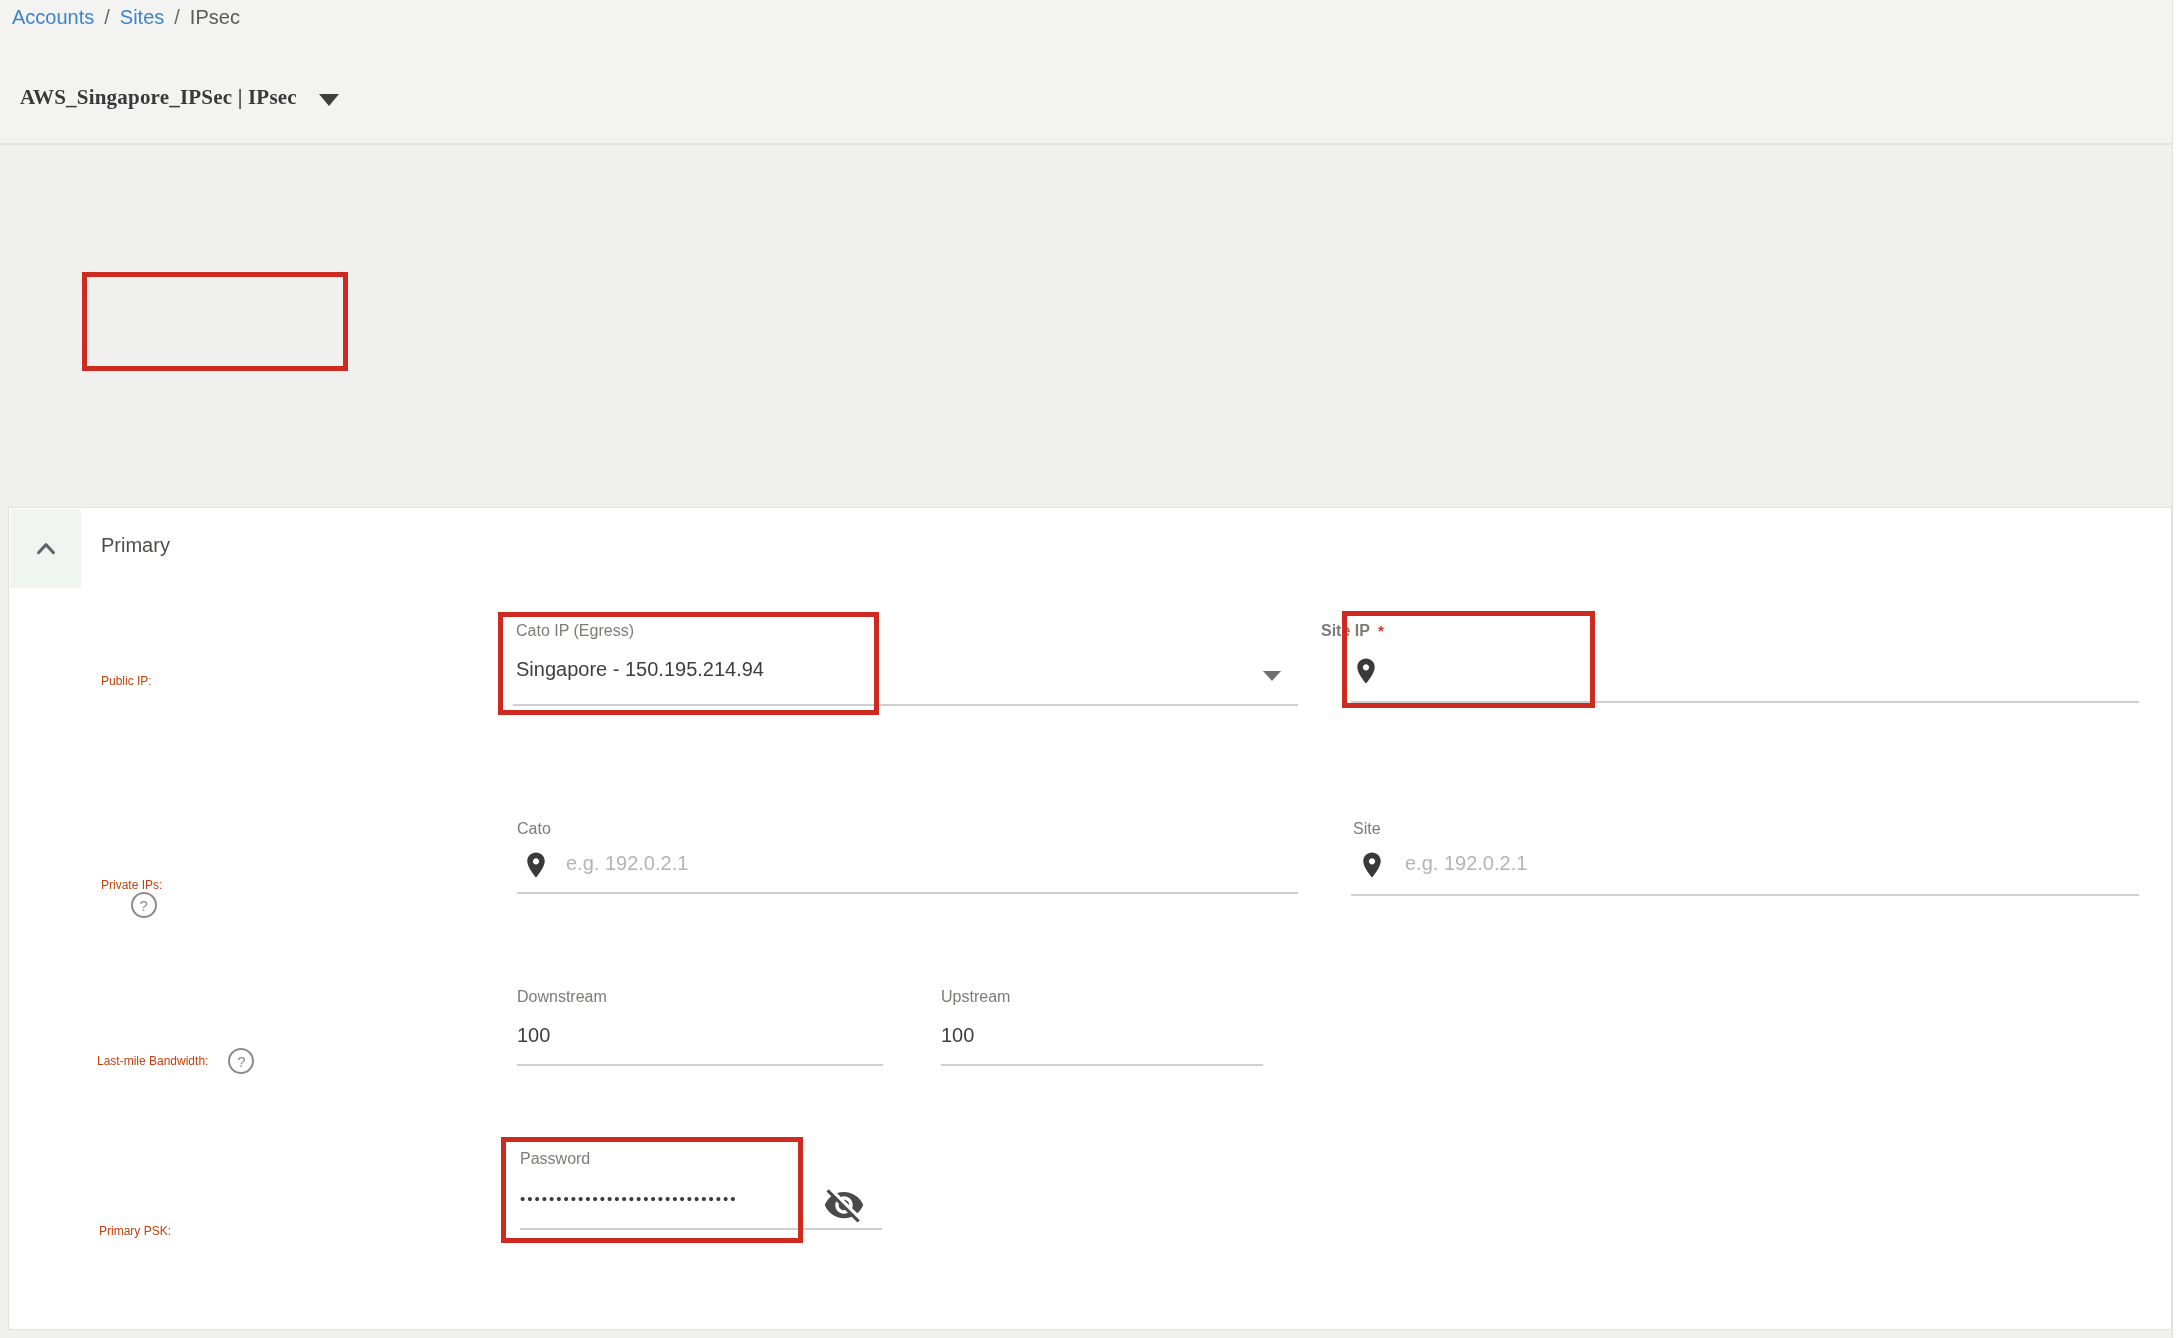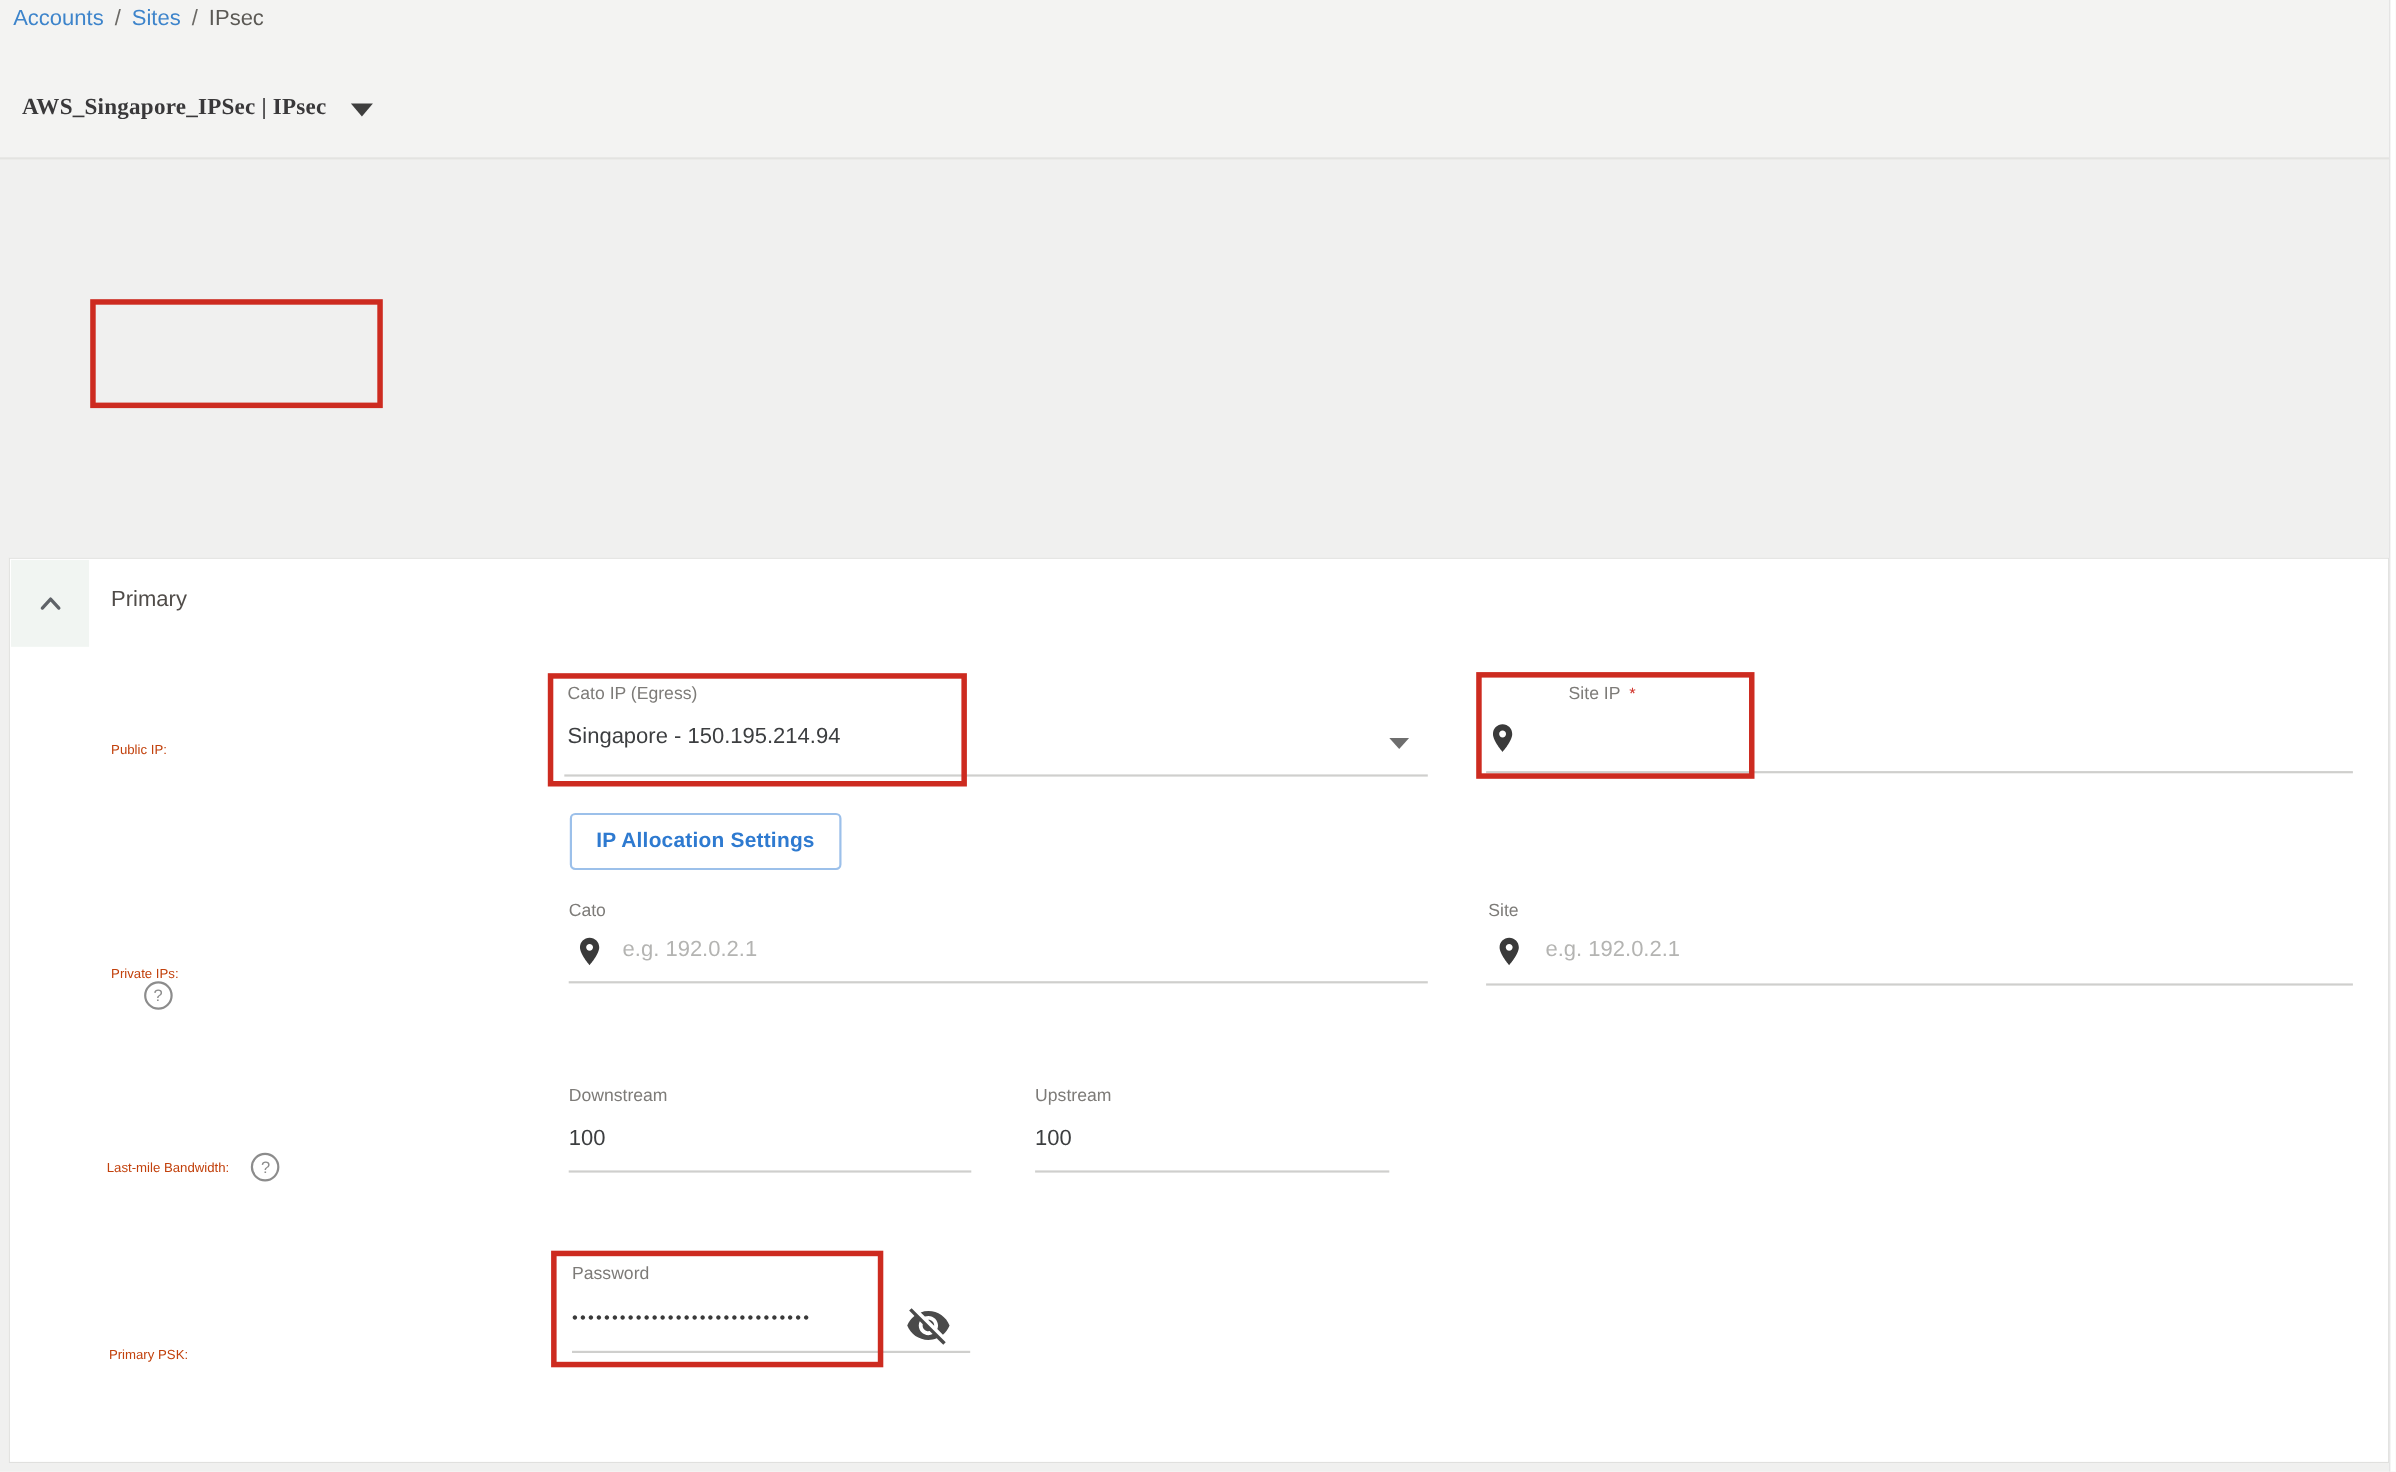--- a/index.html
+++ b/index.html
@@ -81,30 +81,29 @@
     </div>
     <div class="abs section-title" style="left:92px; top:26px;">Primary</div>
 
     <div class="abs rowlabel" style="left:92px; top:166px;">Public IP:</div>
 
     <div class="abs flabel" style="left:507px; top:114px;">Cato IP (Egress)</div>
     <div class="abs fvalue" style="left:507px; top:150px; cursor:pointer;">Singapore - 150.195.214.94</div>
     <div class="abs caret-down" style="left:1254px; top:163px;"></div>
     <div class="abs underline" style="left:504px; top:196px; width:785px;"></div>
 
-    <div class="abs" style="left:1417px; top:114px; display:flex; align-items:flex-start;">
+    <div class="abs" style="left:1312px; top:114px; display:flex; align-items:flex-start;font-weight:bold;">
       <span class="flabel">Site IP</span>
       <span class="req">*</span>
     </div>
     <svg class="abs" style="left:1342px; top:148px;" width="30" height="30" viewBox="0 0 24 24">
       <path d="M12 2C8.1 2 5 5.1 5 9c0 5.2 7 13 7 13s7-7.8 7-13c0-3.9-3.1-7-7-7zm0 9.5c-1.4 0-2.5-1.1-2.5-2.5S10.6 6.5 12 6.5s2.5 1.1 2.5 2.5S13.4 11.5 12 11.5z" fill="#3a3a3a"></path>
     </svg>
     <div class="abs underline" style="left:1342px; top:193px; width:788px;"></div>
 
-    <button class="abs btn-outline" style="left:509px; top:231px;">IP Allocation Settings</button>
 
     <div class="abs" style="left:92px; top:370px; display:flex; align-items:center;flex-direction:column;">
       <span class="rowlabel">Private IPs:</span>
       <span class="help-icon" style="margin-left:24px;">?</span>
     </div>
 
     <div class="abs flabel" style="left:508px; top:312px;">Cato</div>
     <svg class="abs" style="left:512px; top:342px;" width="30" height="30" viewBox="0 0 24 24">
       <path d="M12 2C8.1 2 5 5.1 5 9c0 5.2 7 13 7 13s7-7.8 7-13c0-3.9-3.1-7-7-7zm0 9.5c-1.4 0-2.5-1.1-2.5-2.5S10.6 6.5 12 6.5s2.5 1.1 2.5 2.5S13.4 11.5 12 11.5z" fill="#3a3a3a"></path>
     </svg>

